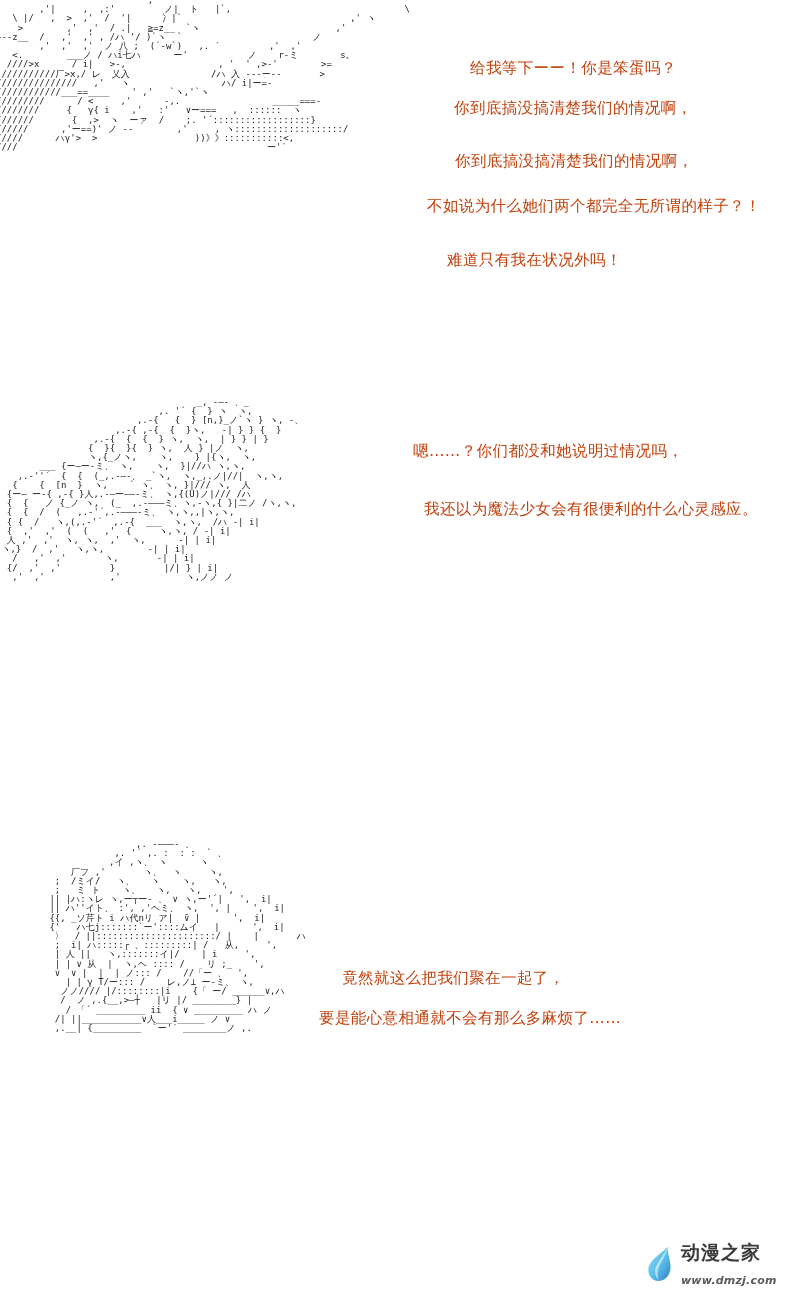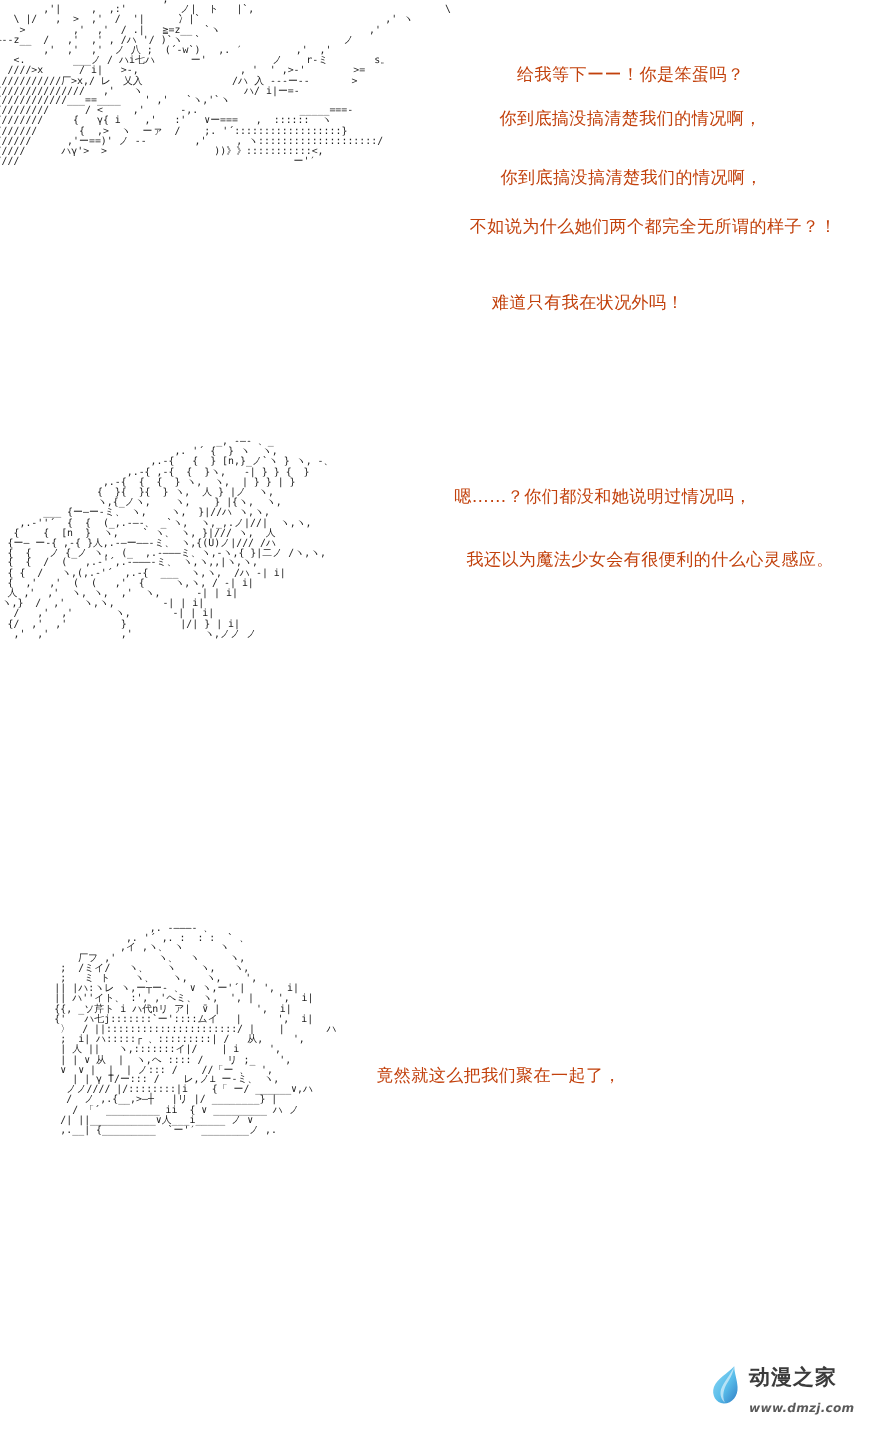--- a/index.html
+++ b/index.html
@@ -44,36 +44,37 @@
     font-size: 15.5px;
     line-height: 18px;
     white-space: nowrap;
     letter-spacing: 0.4px;
   }
 
   #line-1-1 { left: 470px; top: 59px;  }
   #line-1-2 { left: 454px; top: 99px;  }
   #line-1-3 { left: 455px; top: 152px; }
   #line-1-4 { left: 427px; top: 197px; }
-  #line-1-5 { left: 447px; top: 266px; }
+  #line-1-5 { left: 447px; top: 251px; }
 
   #line-2-1 { left: 413px; top: 442px; }
   #line-2-2 { left: 424px; top: 500px; }
 
   #line-3-1 { left: 342px; top: 969px; }
   #line-3-2 { left: 319px; top: 1009px; }
 
   
   #watermark {
     position: absolute;
     left: 645px;
     top: 1240px;
     width: 148px;
     height: 48px;
     display: flex;
+    align-items: center;
     gap: 6px;
   }
   #watermark-logo {
     width: 30px;
     height: 38px;
     flex: 0 0 30px;
     position: relative;
   }
   #watermark-text {
     display: flex;
@@ -167,20 +168,21 @@
   | | ∨ 从  |  ヽ,ヘ :::: /    リ ;_    ',
   ∨  ∨ |  |  | ノ::: /    //「ー 、  ',
     | | γ ̄T/ー::: /    レ,ノ⊥ ー-ミ、 ヽ,
    ノノ//// |/::::::::|i    {「 ー/ ______∨,ハ
    /  ノ ,.{__,&gt;―┼   |リ |/ ________} |
     / 「´ _________ ii  { ∨ _________ ハ ノ
   /| ||___________∨人___i_____ ノ ∨
   ,.__| {_________  `ー'′ ________ノ ,. </pre>
 
   <div class="speech" id="line-3-1">竟然就这么把我们聚在一起了，</div>
+  <div class="speech" id="line-3-2">要是能心意相通就不会有那么多麻烦了……</div>
 
   <div id="watermark">
     <div id="watermark-logo">
       <svg viewBox="0 0 30 38" width="30" height="38" aria-hidden="true">
         <defs>
           <linearGradient id="dropgrad" x1="0" y1="0" x2="1" y2="1">
             <stop offset="0%" stop-color="#8fd8f5"></stop>
             <stop offset="55%" stop-color="#59bdea"></stop>
             <stop offset="100%" stop-color="#2e7cc4"></stop>
           </linearGradient>

